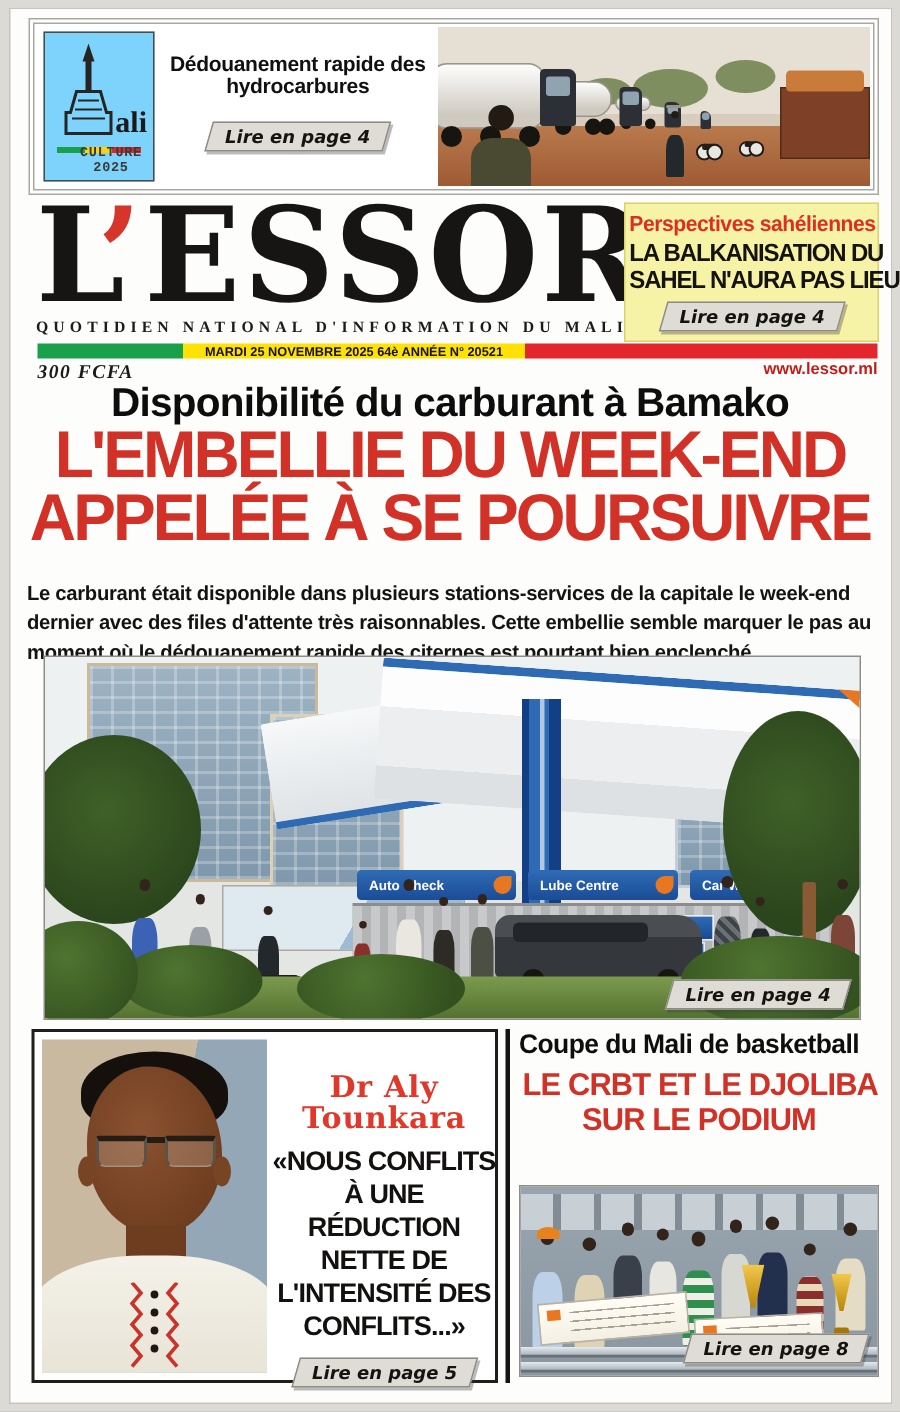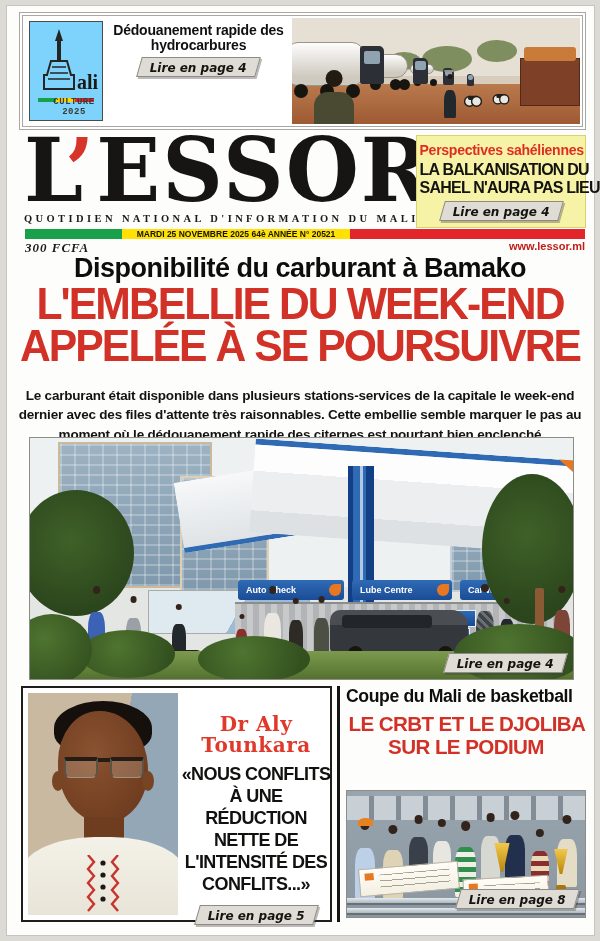--- a/index.html
+++ b/index.html
@@ -18,21 +18,21 @@
   .banner{position:absolute;left:19px;top:12px;width:567px;height:118px;border:1px solid #a9a7a1;
           background:#fff;padding:2px;box-sizing:border-box;}
   .banner-inner{position:relative;width:100%;height:100%;border:1px solid #a9a7a1;display:flex;box-sizing:border-box;}
   .logo-box{flex:0 0 72px;margin:5px 4px 5px 6px;border:1.5px solid #4a4a46;background:#7dd3fc;position:relative;overflow:hidden;}
   .logo-ali{position:absolute;right:4px;bottom:26px;font:bold 20px "Liberation Serif",serif;color:#1a1a18;}
   .logo-flag{position:absolute;left:8px;right:8px;bottom:18px;height:4px;
              background:linear-gradient(90deg,#18a04a 0 33%,#ffd400 33% 66%,#e3262b 66% 100%);}
   .logo-caption{position:absolute;left:16px;right:0;bottom:3px;text-align:center;
                 font:bold 9px "Liberation Mono",monospace;letter-spacing:.5px;color:#3a3a36;}
   .banner-center{flex:1 1 auto;text-align:center;padding-top:7px;position:relative;z-index:2;}
-  .banner-kicker{font:bold 14px/1.1 "Liberation Sans",sans-serif;color:#101010;letter-spacing:-.2px;max-width:180px;margin:0 auto;}
+  .banner-kicker{font:bold 14px/1.1 "Liberation Sans",sans-serif;color:#101010;letter-spacing:-.2px;max-width:180px;margin:12px auto;}
   .banner-headline{margin-top:3px;color:#1d4f9e;font:bold 18px/1.05 "Liberation Sans",sans-serif;letter-spacing:-.6px;}
   .banner-headline span{display:block;white-space:nowrap;transform:scaleX(.96);}
   .banner-center .badge{margin-top:3px;}
   .banner-photo{flex:0 0 288px;position:relative;margin:2px;overflow:hidden;
                 background:linear-gradient(180deg,#e6e0d4 0 55%,#d8cdbd 55% 100%);}
 
   
   .road{position:absolute;left:0;right:0;bottom:0;height:40px;background:linear-gradient(180deg,#b97a4d,#9e5a33);}
   .treeblob{position:absolute;border-radius:50%;background:#6b7f4a;opacity:.85;}
   .tanker{position:absolute;}
@@ -71,21 +71,21 @@
   .sahel-headline{margin-top:2px;color:#151310;font:bold 16.5px/1.12 "Liberation Sans",sans-serif;letter-spacing:-.8px;}
   .sahel-headline span{display:block;white-space:nowrap;transform:scaleX(.97);}
   .sahel .badge{margin-top:4px;}
 
   
   .lead-kicker{position:absolute;left:0;width:600px;top:253px;text-align:center;
                font:bold 27px "Liberation Sans",sans-serif;letter-spacing:-.5px;color:#0d0d0d;white-space:nowrap;}
   .lead-headline{position:absolute;left:0;width:600px;top:283px;text-align:center;color:#d23127;
                  font:bold 44px/0.96 "Liberation Sans",sans-serif;letter-spacing:-2px;}
   .lead-headline span{display:block;white-space:nowrap;transform:scaleX(.97);}
-  .deck{position:absolute;left:18px;width:564px;top:372px;text-align:center;
+  .deck{position:absolute;left:18px;width:564px;top:372px;text-align:left;
         font:bold 13.5px/1.45 "Liberation Sans",sans-serif;letter-spacing:-.2px;color:#141311;}
 
   
   .photo-main{position:absolute;left:29px;top:437px;width:543px;height:241px;border:1px solid #8e8c87;
               background:linear-gradient(180deg,#eef1f2 0 62%,#e4e6e3 62% 100%);overflow:hidden;}
   .bldg{position:absolute;background:
         repeating-linear-gradient(90deg,rgba(255,255,255,.25) 0 2px,transparent 2px 14px),
         repeating-linear-gradient(180deg,rgba(255,255,255,.25) 0 2px,transparent 2px 10px),
         linear-gradient(180deg,#9db3c4,#7f98ab);border:2px solid #cbb99a;}
   .billboard{position:absolute;background:linear-gradient(120deg,#dfe9f0 0 55%,#9dbcd4 55% 100%);border:1px solid #aaa;}

